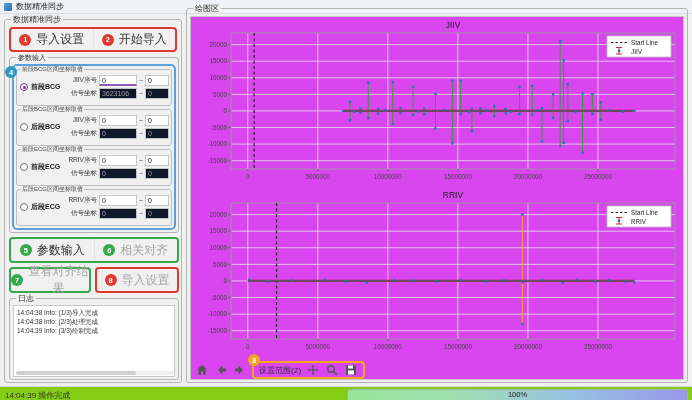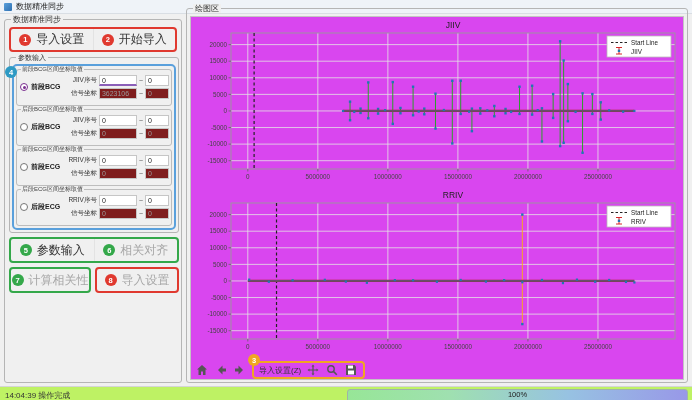--- a/index.html
+++ b/index.html
@@ -28,42 +28,42 @@
   .radiocol { width:46px; display:flex; align-items:center; gap:3px; }
   .radio { width:8px; height:8px; border:1px solid #777; border-radius:50%; background:#fff; position:relative; flex:0 0 auto; }
   .radio.sel { border-color:#7a2f8f; }
   .radio.sel::after { content:""; position:absolute; left:1.5px; top:1.5px; width:3px; height:3px; border-radius:50%; background:#7a2f8f; }
   .radioname { font-size:7px; font-weight:bold; color:#222; }
   .fieldcol { flex:1; display:flex; flex-direction:column; gap:2px; }
   .frow { display:flex; align-items:center; gap:2px; }
   .flab { width:32px; font-size:6.5px; color:#333; text-align:right; }
   .fin { width:38px; height:11px; font-size:7px; color:#222; background:#fff; border:1px solid #c6c6c6; padding:0 2px; font-family:"Liberation Sans",sans-serif; }
   .fin.short { width:24px; }
-  .fin.gray { background:#7f1d1d; color:#9a9a9a; }
+  .fin.gray { background:#0f172a; color:#9a9a9a; }
   .fin.focus { border-bottom:2px solid #8b5fb8; }
   .tilde { font-size:7px; color:#555; }
   .greenboxA { position:absolute; left:4px; top:217px; width:170px; height:26px; border:2px solid #34a84a; border-radius:4px; display:flex; }
   .greenboxB { position:absolute; left:4px; top:247px; width:82px; height:26px; border:2px solid #34a84a; border-radius:4px; display:flex; }
   .redboxC { position:absolute; left:90px; top:247px; width:84px; height:26px; border:2px solid #e0392f; border-radius:4px; display:flex; }
   #loggroup { left:4px; top:278px; width:170px; height:82px; }
   .logarea { position:absolute; left:3px; top:6px; width:162px; height:72px; background:#fff; border:1px solid #c8c8c8; padding:2px 2px 6px 3px; overflow:hidden; }
   .logline { font-size:6.5px; color:#333; line-height:9px; white-space:nowrap; }
   .hscroll { position:absolute; left:2px; bottom:1px; width:158px; height:4px; background:#efefef; border-radius:2px; }
   .hscroll .thumb { width:120px; height:4px; background:#cfcfcf; border-radius:2px; }
   
   #plotgroup { left:186px; top:8px; width:502px; height:375px; }
   .canvas { position:absolute; left:3px; top:7px; width:494px; height:364px; background:#d946ef; border:1px solid #c4c4c4; }
   .chartsvg { display:block; }
   .mpltoolbar { position:absolute; left:4px; top:344px; height:18px; display:flex; align-items:center; gap:5px; }
   .tbicon { width:14px; height:14px; display:flex; align-items:center; justify-content:center; cursor:pointer; }
   .rangebox { position:relative; display:flex; align-items:center; gap:5px; border:2px solid #f0a623; border-radius:4px; padding:1px 5px; height:18px; }
   .rangebox .rangebadge { position:absolute; left:-6px; top:-9px; }
   .rangelabel { font-size:8px; color:#333; }
   
-  .statusbar { position:absolute; left:0; top:386px; width:692px; height:14px; background:#bef264; border-top:1px solid #d5d5d5; }
+  .statusbar { position:absolute; left:0; top:386px; width:692px; height:14px; background:#84cc16; border-top:1px solid #d5d5d5; }
   .statustext { position:absolute; left:5px; top:3px; font-size:8px; color:#333; }
   .progress { position:absolute; left:347px; top:2px; width:341px; height:16px; border:1px solid #9fb4a8; border-radius:3px; background:linear-gradient(90deg,#97e697 0%,#9fe0b0 30%,#97c2e2 65%,#9898e8 100%); display:flex; align-items:flex-start; justify-content:center; }
   .progress span { font-size:7.5px; color:#222; }
 </style>
 </head>
 <body>
 
 <div class="titlebar">
   <div class="appicon"></div>
   <div class="apptitle">数据精准同步</div>
@@ -194,30 +194,41 @@
     </button>
     <button class="cbtn disabled">
       <span class="badge green">6</span>
       <span class="blab">相关对齐</span>
     </button>
   </div>
 
   <div class="greenboxB">
     <button class="cbtn disabled">
       <span class="badge green">7</span>
-      <span class="blab">计算相关性</span>
+      <span class="blab">查看对齐结果</span>
     </button>
   </div>
   <div class="redboxC">
     <button class="cbtn disabled">
       <span class="badge red">8</span>
       <span class="blab">导入设置</span>
     </button>
   </div>
 
+  <div class="groupbox" id="loggroup">
+    <span class="glabel">日志</span>
+    <div class="logarea">
+      <div class="logline">14:04:38 Info: (1/3)导入完成</div>
+      <div class="logline">14:04:38 Info: (2/3)处理完成</div>
+      <div class="logline">14:04:39 Info: (3/3)绘制完成</div>
+      <div class="hscroll">
+          <div class="thumb"></div>
+        </div>
+    </div>
+  </div>
 </div>
 
 <div class="groupbox" id="plotgroup">
   <span class="glabel">绘图区</span>
   <div class="canvas">
     <svg class="chartsvg" width="492" height="170">
         <line x1="40" x2="484" y1="143.70731707317074" y2="143.70731707317074" stroke="#e4e4e4" stroke-width="0.8"></line>
         <line x1="40" x2="484" y1="127.1219512195122" y2="127.1219512195122" stroke="#e4e4e4" stroke-width="0.8"></line>
         <line x1="40" x2="484" y1="110.53658536585365" y2="110.53658536585365" stroke="#e4e4e4" stroke-width="0.8"></line>
         <line x1="40" x2="484" y1="93.95121951219512" y2="93.95121951219512" stroke="#e4e4e4" stroke-width="0.8"></line>
@@ -453,21 +464,21 @@
             <path d="M7.5 1.5 L3 6 L7.5 10.5 L7.5 7.5 L11 7.5 L11 4.5 L7.5 4.5 Z" fill="#555"></path>
           </svg>
       </span>
       <span class="tbicon">
         <svg width="12" height="12" viewBox="0 0 12 12">
             <path d="M4.5 1.5 L9 6 L4.5 10.5 L4.5 7.5 L1 7.5 L1 4.5 L4.5 4.5 Z" fill="#555"></path>
           </svg>
       </span>
       <span class="rangebox">
         <span class="badge orange rangebadge">3</span>
-        <span class="rangelabel">导入设置(Z)</span>
+        <span class="rangelabel">设置范围(Z)</span>
         <span class="tbicon">
           <svg width="12" height="12" viewBox="0 0 12 12">
               <path d="M6 0.5 L7.5 2.5 L6.6 2.5 L6.6 5.4 L9.5 5.4 L9.5 4.5 L11.5 6 L9.5 7.5 L9.5 6.6 L6.6 6.6 L6.6 9.5 L7.5 9.5 L6 11.5 L4.5 9.5 L5.4 9.5 L5.4 6.6 L2.5 6.6 L2.5 7.5 L0.5 6 L2.5 4.5 L2.5 5.4 L5.4 5.4 L5.4 2.5 L4.5 2.5 Z" fill="#555"></path>
             </svg>
         </span>
         <span class="tbicon">
           <svg width="12" height="12" viewBox="0 0 12 12">
               <circle cx="5" cy="5" r="3.2" fill="none" stroke="#555" stroke-width="1.4"></circle>
               <line x1="7.4" y1="7.4" x2="10.8" y2="10.8" stroke="#555" stroke-width="1.6"></line>
             </svg>

